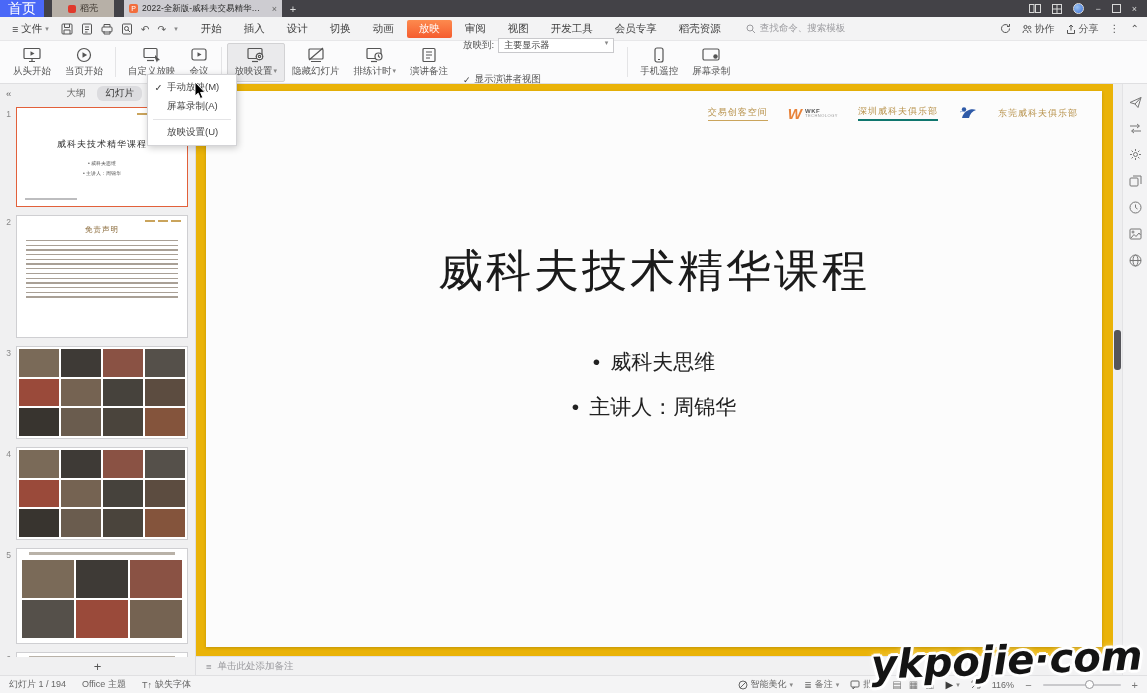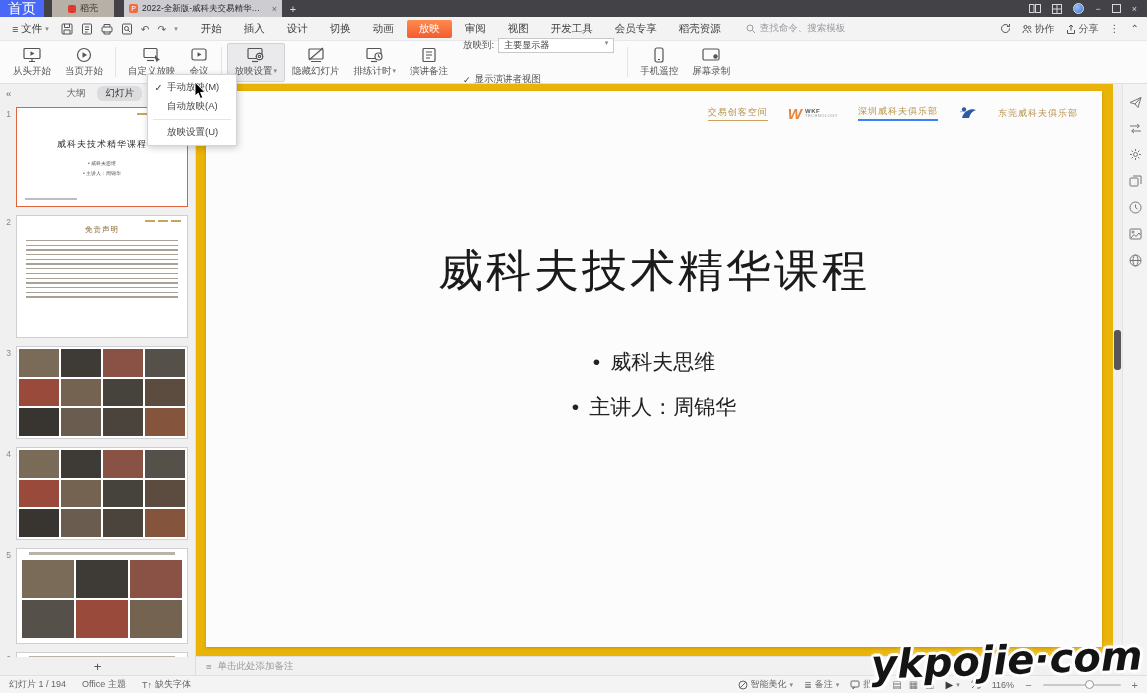--- a/index.html
+++ b/index.html
@@ -90,21 +90,21 @@
   .pg div:nth-child(12n+11){background:#4a443c}
   .pg div:nth-child(12n+12){background:#84543c}
   .tcap{position:absolute;top:3px;left:12px;right:12px;height:3px;background:#b9b2a8}
   .sb-add{height:18px;display:flex;align-items:center;justify-content:center;font-size:13px;color:#555;flex:none}
 
   .main{flex:1;position:relative;background:#eab308;min-width:0}
   .slide{position:absolute;left:10px;right:11px;top:7px;bottom:28px;background:#fcfcfc;box-shadow:0 1px 3px rgba(0,0,0,.18)}
   .logo-row{position:absolute;top:14px;right:24px;display:flex;align-items:center;gap:20px}
   .gold{color:#b8934d;font-size:9px;letter-spacing:1px;white-space:nowrap}
   .gold.u{border-bottom:1px solid #caa45c;padding-bottom:1px}
-  .gold.bar{border-bottom:2px solid #3b82f6;padding-bottom:1px}
+  .gold.bar{border-bottom:2px solid #0f766e;padding-bottom:1px}
   .wkf{display:flex;align-items:center;gap:3px}
   .wkf-w{color:#e8833a;font-size:15px;font-weight:bold;font-style:italic;line-height:1}
   .wkf-txt{display:flex;flex-direction:column;line-height:1.1}
   .wkf-name{font-size:6px;font-weight:bold;color:#555;letter-spacing:.5px}
   .wkf-sub{font-size:4px;color:#999;letter-spacing:.5px}
   .bird svg{display:block}
   .slide-title{position:absolute;top:150px;left:0;right:0;text-align:center;font-size:45px;color:#1b1b1b;letter-spacing:3px;white-space:nowrap}
   .slide-bullets{position:absolute;top:248px;left:0;right:0;text-align:center;font-size:21px;color:#222;line-height:2.15}
   .blt{margin-right:10px}
   .notes-bar{position:absolute;left:0;right:0;bottom:0;height:19px;background:#f1f1f2;border-top:1px solid #e0e0e2;display:flex;align-items:center;gap:6px;padding:0 10px;font-size:9.5px;color:#9a9a9e}
@@ -355,21 +355,21 @@
     </div>
   </div>
 
   <div class="dropdown">
     <div class="ditem">
       <span class="ck">✓</span>
       <span>手动放映(M)</span>
     </div>
     <div class="ditem">
       <span class="ck"></span>
-      <span>自动放映(A)</span>
+      <span>屏幕录制(A)</span>
     </div>
     <div class="dsep"></div>
     <div class="ditem">
       <span class="ck"></span>
       <span>放映设置(U)</span>
     </div>
   </div>
 
   <svg class="cursor" width="14" height="18" viewBox="0 0 14 18">
     <polygon points="1,0 1,14 4.2,11.2 6.4,16.5 8.8,15.5 6.6,10.4 11,10.4" fill="#000" stroke="#fff" stroke-width="1"></polygon>

